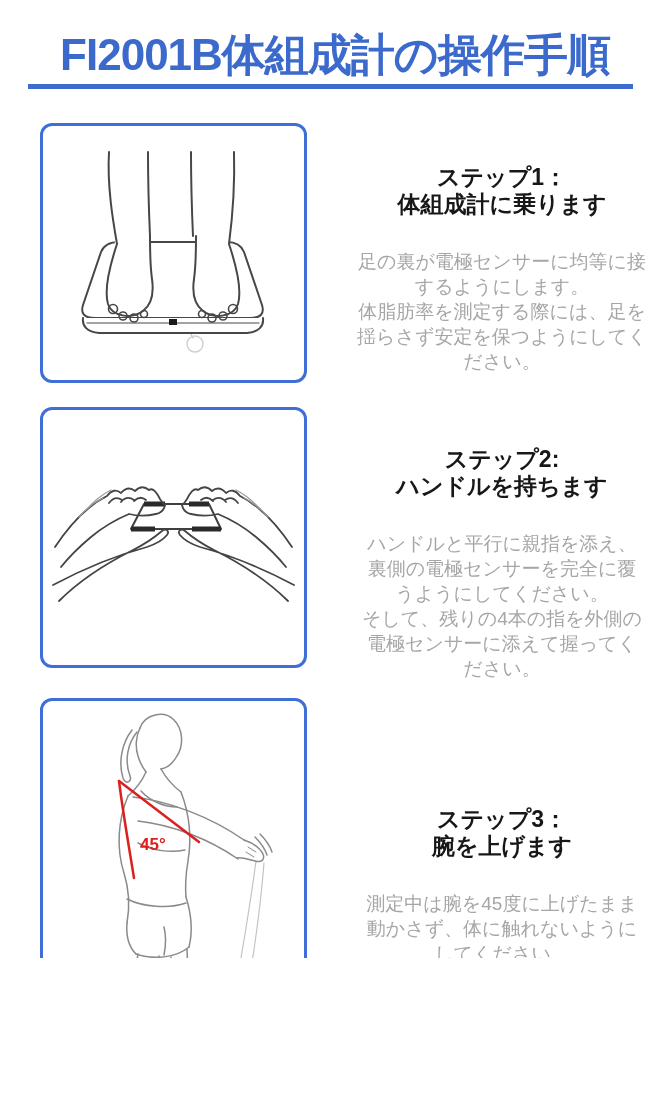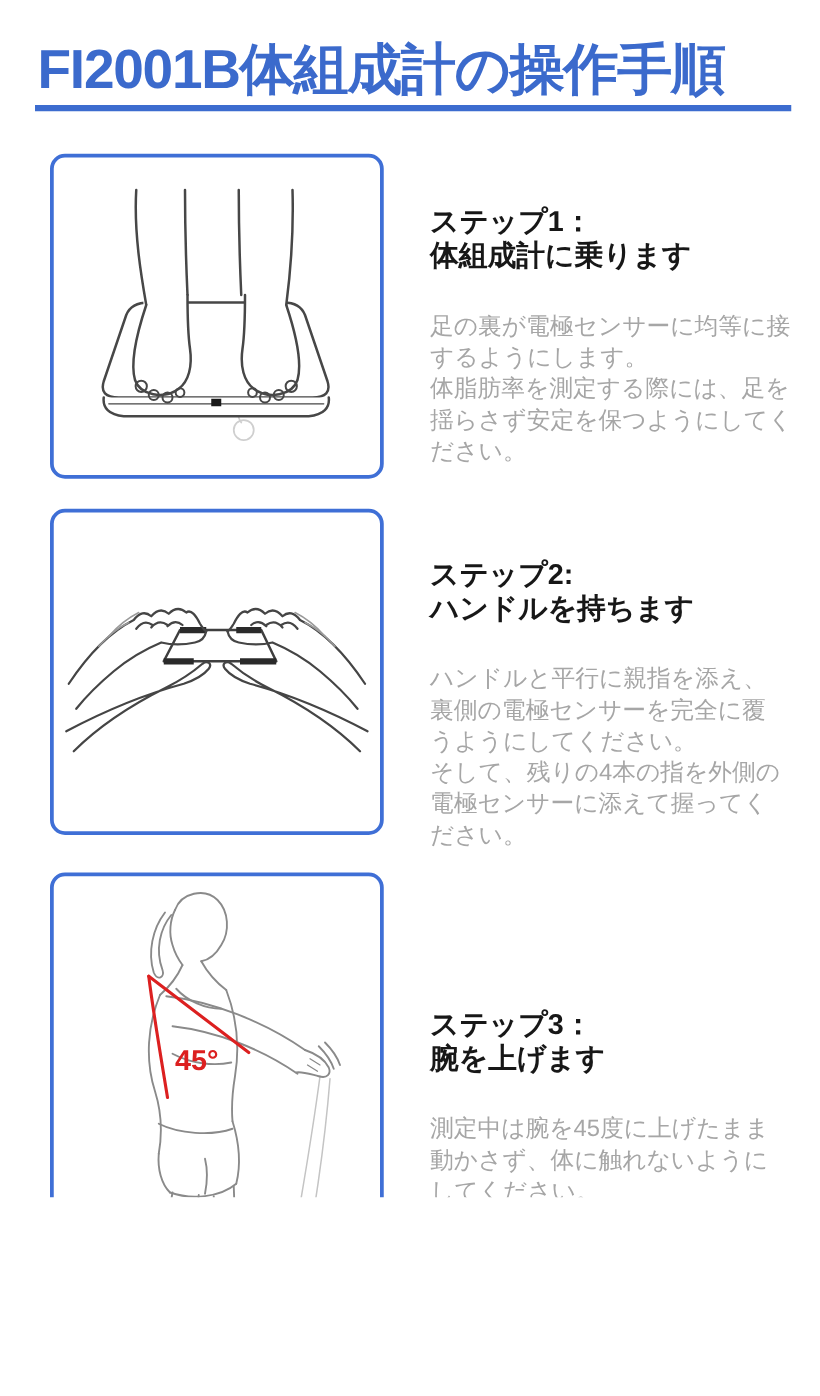--- a/index.html
+++ b/index.html
@@ -1,18 +1,19 @@
 <!DOCTYPE html>
 <html><head>
 <meta charset="utf-8">
 <style>
   html,body{margin:0;padding:0;background:#ffffff;}
   #page{
     position:relative;width:656px;height:958px;background:#ffffff;overflow:hidden;
     font-family:"Liberation Sans", sans-serif;
+    text-align:center;
   }
   .page-title{
     position:absolute;left:30px;top:26px;width:610px;
     font-size:44px;font-weight:700;letter-spacing:-1px;color:#3b6acc;white-space:nowrap;
   }
   .title-underline{
     position:absolute;left:28px;top:84px;width:605px;height:5px;background:#3c6ccf;
   }
   .illus-box{
     position:absolute;left:40px;border:3px solid #3f6fd6;border-radius:12px;background:#ffffff;
@@ -26,21 +27,21 @@
   #text-step1{top:164px;}
   #text-step2{top:446px;}
   #text-step3{top:806px;}
   .step-heading{
     font-size:23px;line-height:27px;font-weight:700;color:#171717;white-space:pre-line;margin:0;
   }
   .step-body{
     margin-top:31px;font-size:19px;line-height:25px;color:#a6a6a6;white-space:pre-line;
   }
   .angle-label{
-    position:absolute;left:97px;top:134px;font-size:23px;font-weight:700;color:#dc2020;
+    position:absolute;left:97px;top:134px;font-size:17px;font-weight:700;color:#dc2020;
   }
 </style>
 </head>
 <body>
 
 <div id="page">
 
   <div class="page-title">FI2001B体組成計の操作手順</div>
   <div class="title-underline"></div>
 

